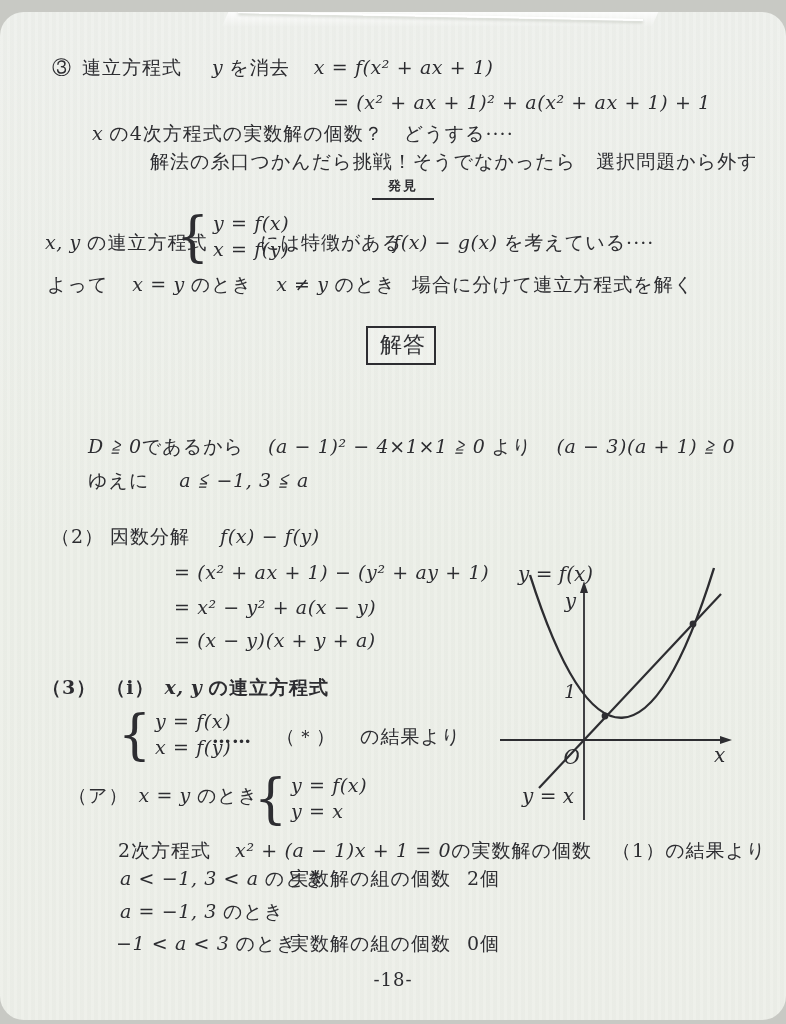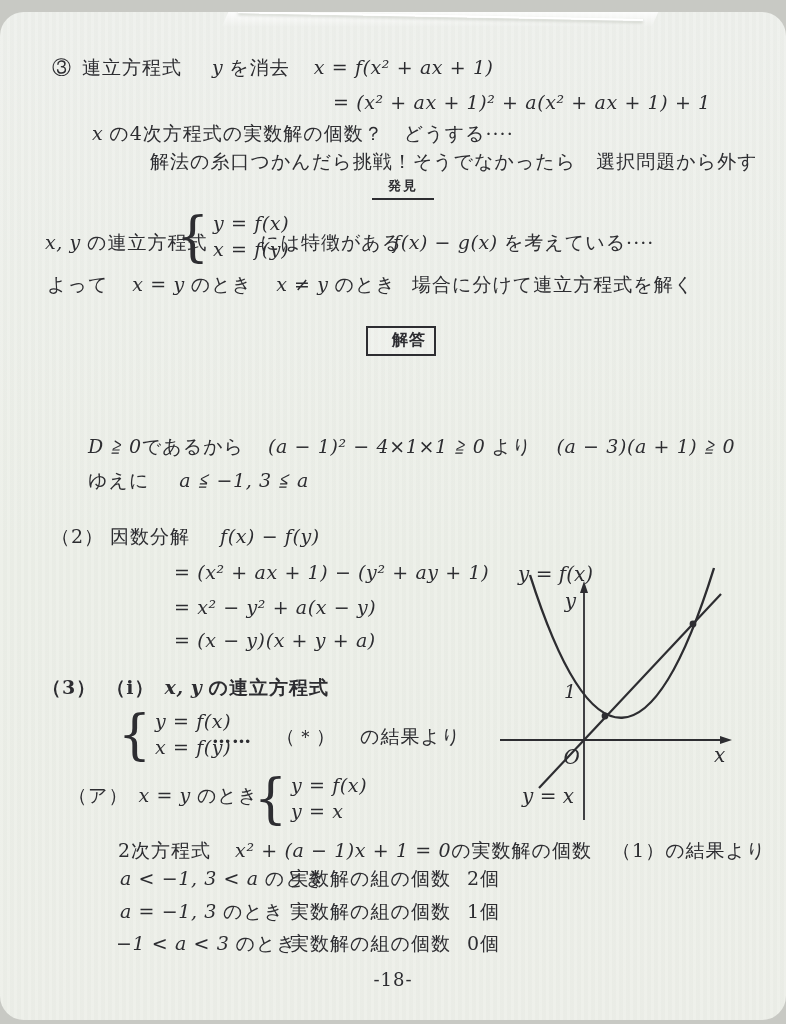--- a/index.html
+++ b/index.html
@@ -38,23 +38,23 @@
   .gap30 { margin-left:30px; }
 
   .discover-heading {
     position:absolute; top:165px; left:372px;
     font-size:13px; font-weight:700; letter-spacing:2px;
     padding:0 16px 3px 16px;
     border-bottom:2.5px solid #2d2d31;
   }
   .answer-box {
     position:absolute; top:314px; left:366px;
-    font-size:16px; font-weight:700; letter-spacing:1px;
+    font-size:22px; font-weight:400; letter-spacing:1px;
     border:2px solid #2d2d31;
-    padding:2px 8px 3px 24px;
+    padding:2px 8px 3px 12px;
     background:rgba(255,255,255,0.15);
   }
   
   .sys { position:absolute; display:flex; align-items:center; }
   .sys .brace {
     font-size:52px; line-height:0.9; font-weight:400;
     transform:scaleY(1.05); transform-origin:center;
     margin-right:4px; color:#2d2d31;
   }
   .sys .eqs { display:flex; flex-direction:column; row-gap:4px; }
@@ -194,23 +194,20 @@
 
   <div class="ln" style="left:120px; top:855px;">
     <span class="m">a &lt; −1, 3 &lt; a</span><span class="jp gap6">のとき</span>
   </div>
   <div class="ln" style="left:290px; top:855px;">
     <span class="jp">実数解の組の個数</span><span class="jp gap16">2個</span>
   </div>
   <div class="ln" style="left:120px; top:888px;">
     <span class="m">a = −1, 3</span><span class="jp gap6">のとき</span>
   </div>
-  <div class="ln" style="left:290px; top:888px;">
-    <span class="jp">実数解の組の個数</span><span class="jp gap16">1個</span>
-  </div>
   <div class="ln" style="left:116px; top:920px;">
     <span class="m">−1 &lt; a &lt; 3</span><span class="jp gap6">のとき</span>
   </div>
   <div class="ln" style="left:290px; top:920px;">
     <span class="jp">実数解の組の個数</span><span class="jp gap16">0個</span>
   </div>
 
   <div class="footer-page">-18-</div>
 </div>
 

